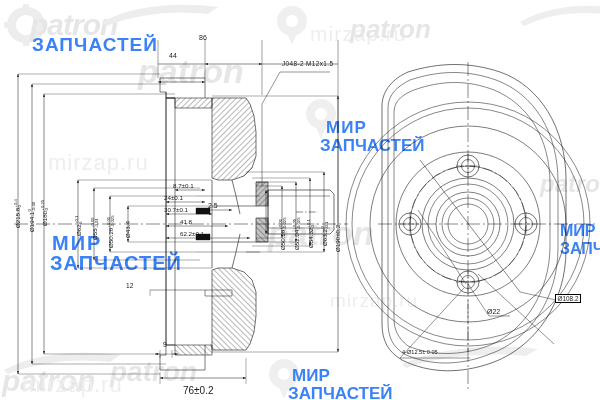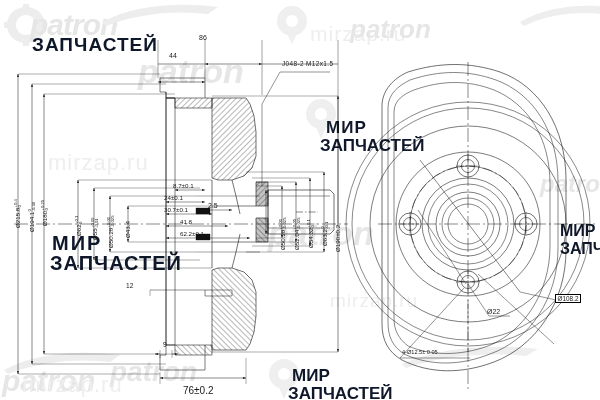--- a/index.html
+++ b/index.html
@@ -6,21 +6,21 @@
   body{
     width:600px;height:400px;
     background:#ffffff;
     font-family:"Liberation Sans", sans-serif;
     overflow:hidden;
     position:relative;
   }
   #stage{position:absolute;left:0;top:0;width:600px;height:400px;}
   .layer{position:absolute;left:0;top:0;width:600px;height:400px;}
   .wm{position:absolute;user-select:none;pointer-events:none;}
-  .wm-grey{color:#0f172a;text-align:center;}
+  .wm-grey{color:#3b82f6;text-align:center;}
   .wm-mirzap{
     color:#eeeeee;
     font-weight:normal;
     letter-spacing:1px;
     white-space:nowrap;
   }
   .wm-patron{
     color:#e6e6e6;
     font-style:italic;
     font-weight:bold;

